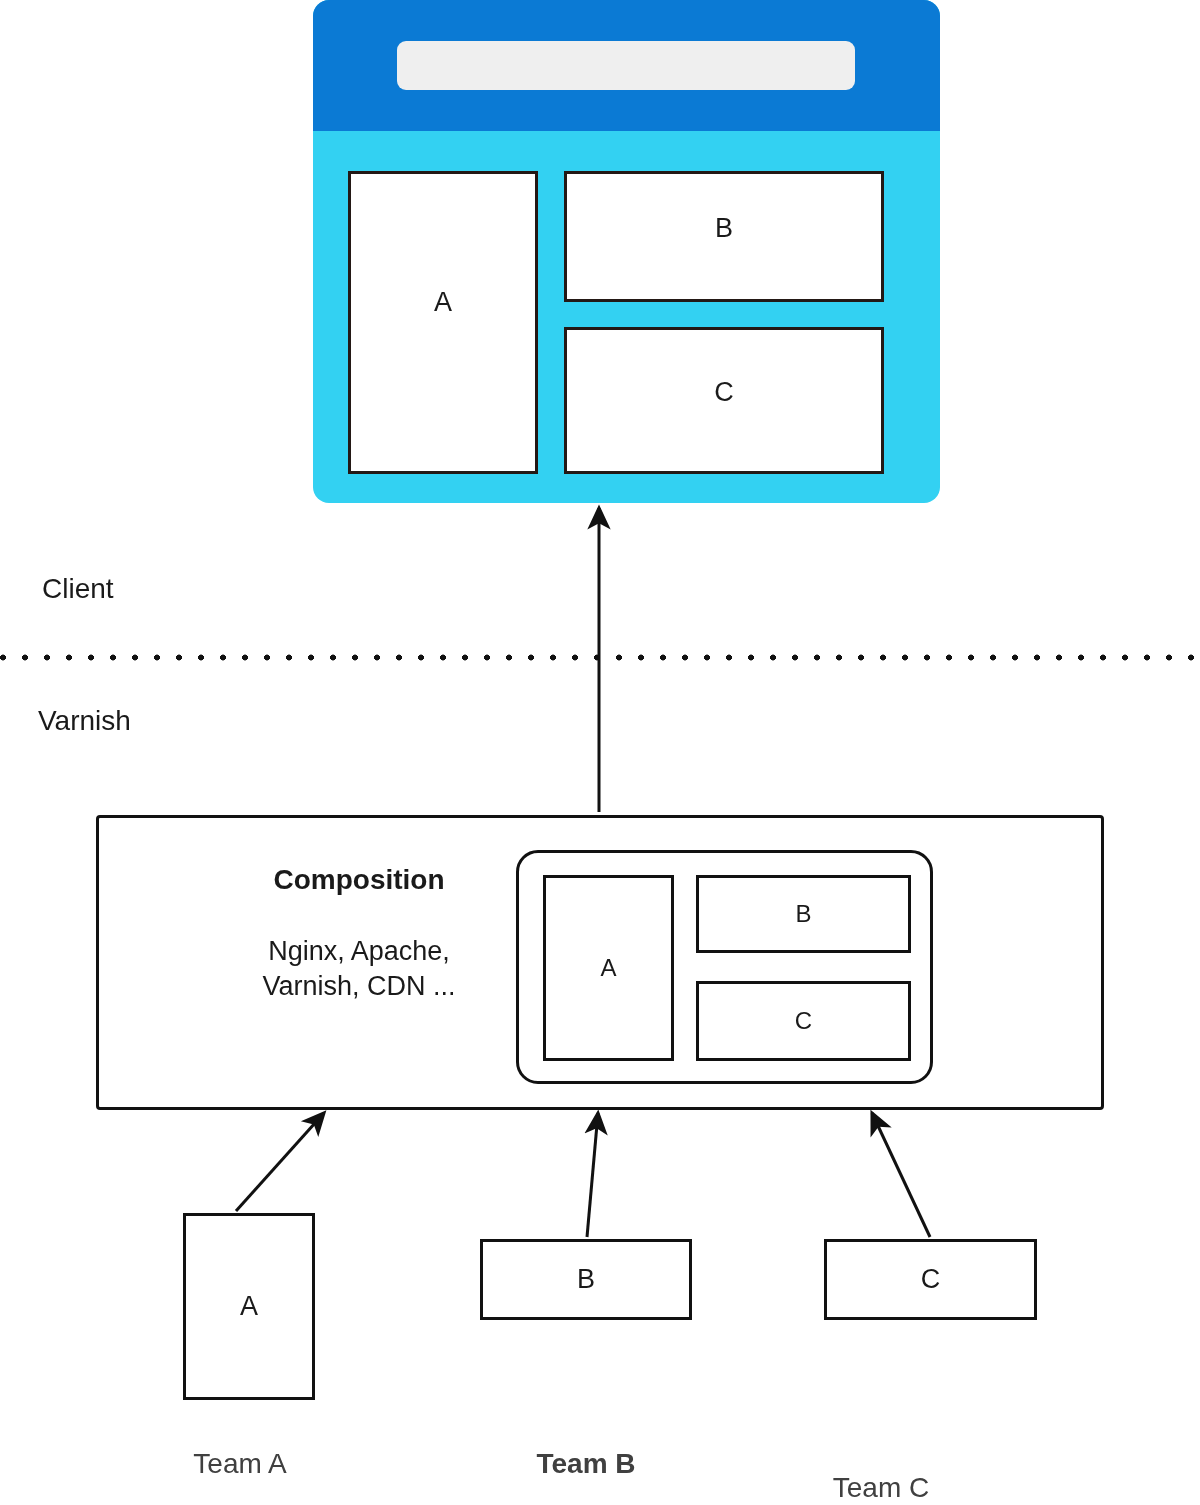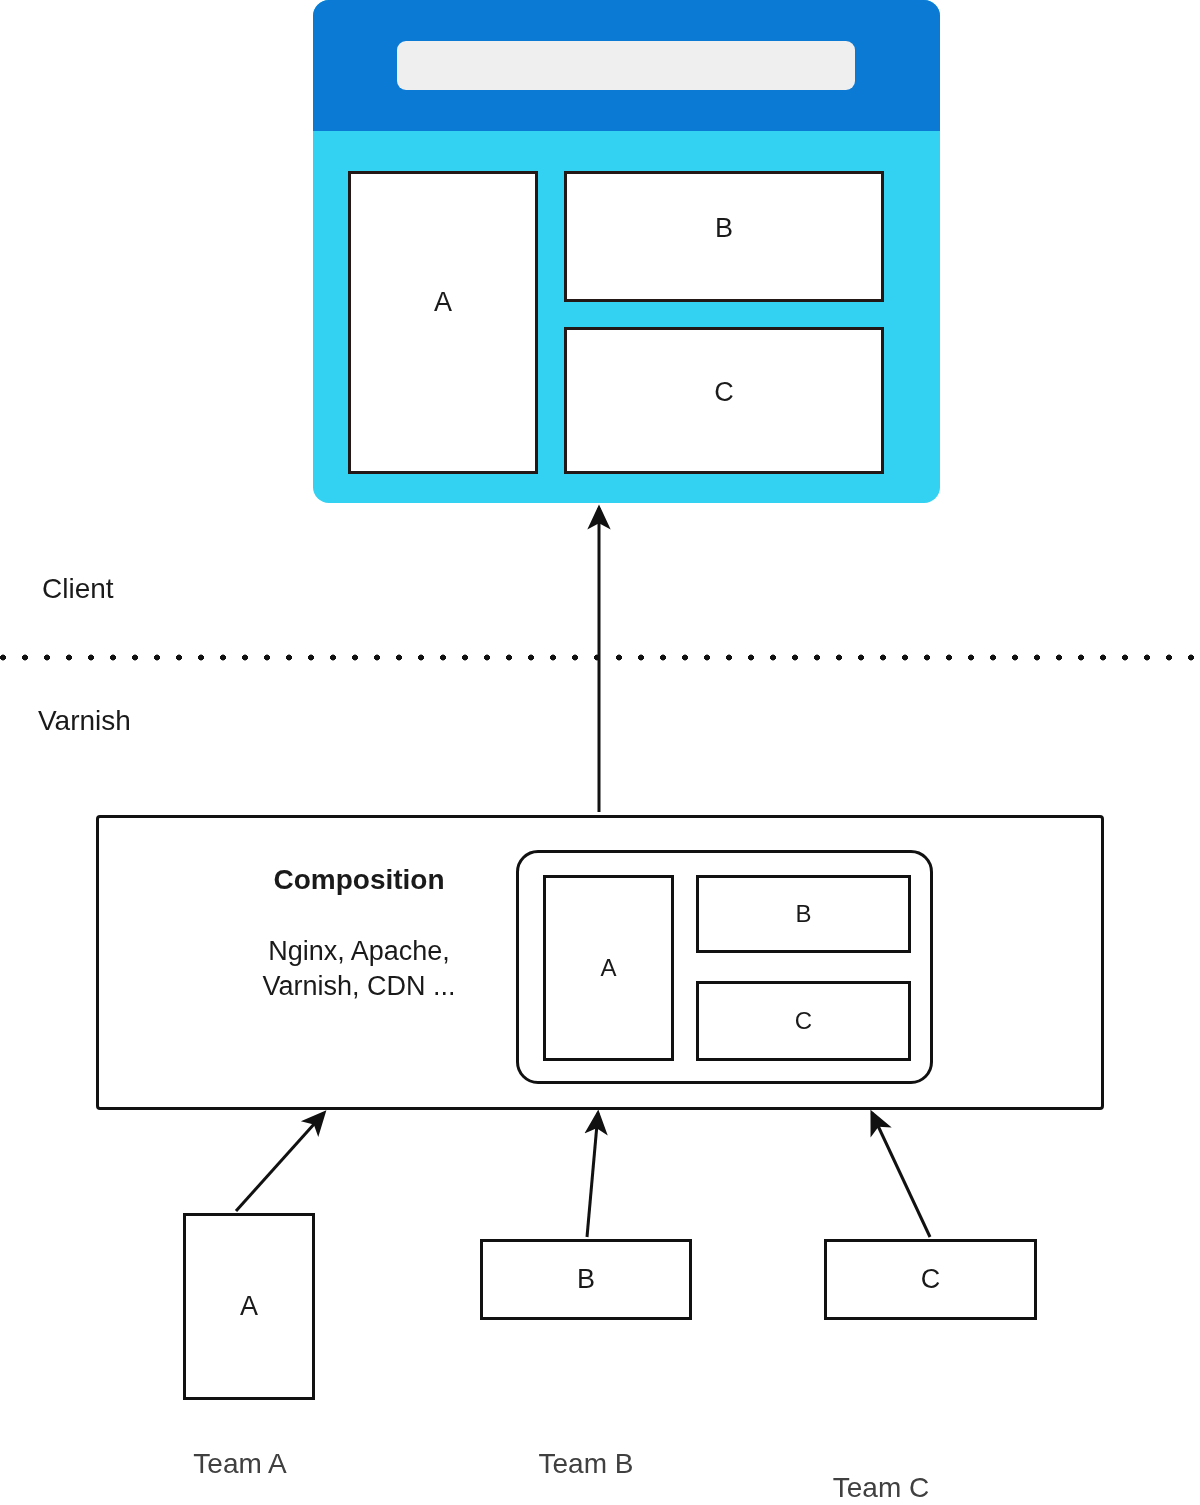--- a/index.html
+++ b/index.html
@@ -178,21 +178,21 @@
 
   .team-label {
     position: absolute;
     font-size: 28px;
     color: #404040;
     text-align: center;
     white-space: nowrap;
     transform: translateX(-50%);
   }
   .tl-a { left: 240px; top: 1448px; }
-  .tl-b { left: 586px; top: 1448px; }
+  .tl-b { left: 586px; top: 1448px; font-weight: bold; }
   .tl-c { left: 881px; top: 1448px; margin-top: 24px; }
 
   
   .arrows {
     position: absolute;
     left: 0;
     top: 0;
     width: 1200px;
     height: 1505px;
     pointer-events: none;

